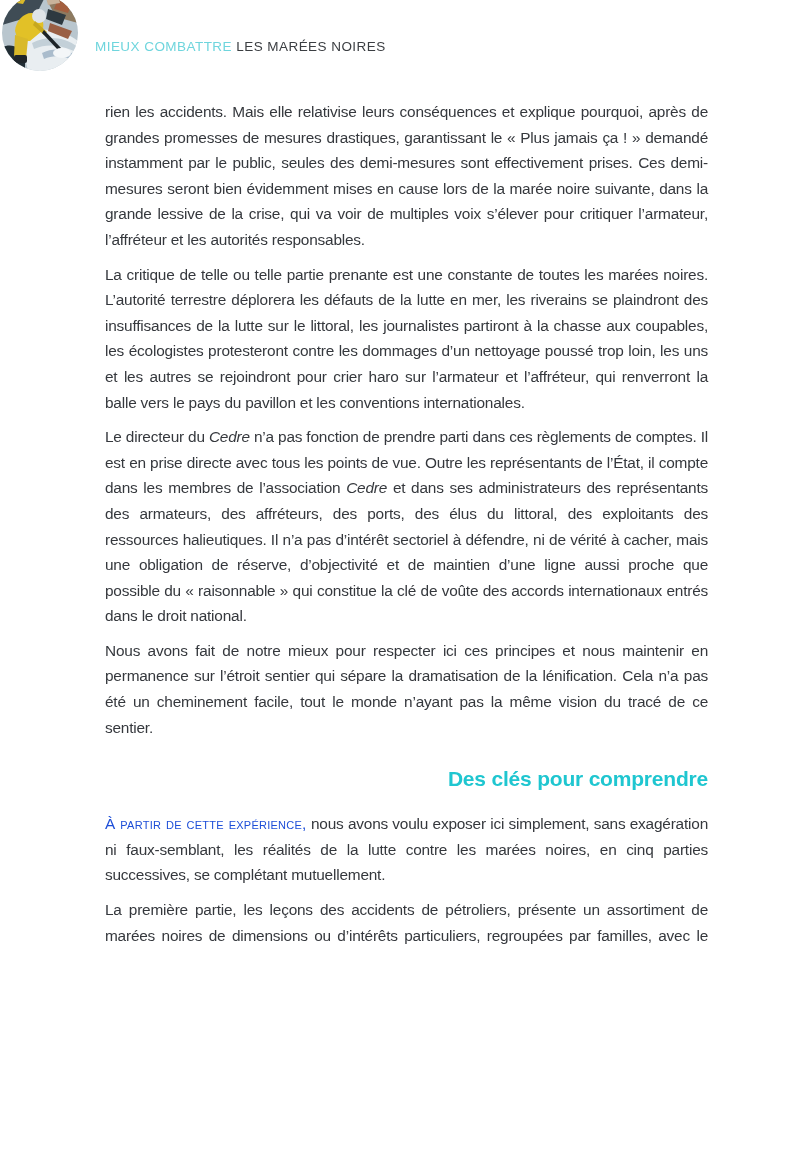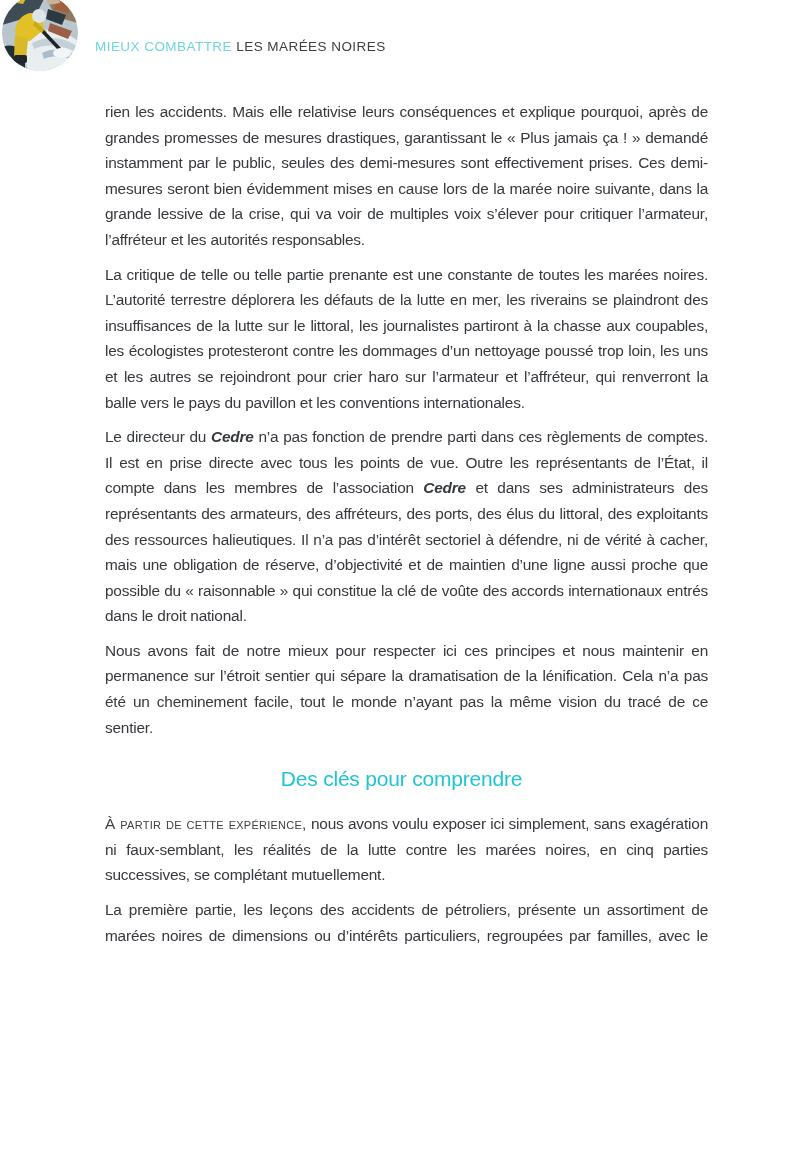--- a/index.html
+++ b/index.html
@@ -21,26 +21,26 @@
   .title-rest   { color:#3b3e42; }
 
   
   .content {
     position:absolute; left:95px; top:99px; width:613px;
     color:#35383d; font-size:15.4px; line-height:25.6px;
     text-align:justify; letter-spacing:-.2px;
   }
   .body-para { margin:0 0 9px 10px; }
   .section-heading {
-    color:#1fc6d0; font-size:21px; line-height:24px; font-weight:400;
-    margin:27px 0 20px 0; letter-spacing:-.2px; text-align:center;
+    color:#1fc6d0; font-size:21px; line-height:24px; font-weight:700;
+    margin:27px 0 20px 0; letter-spacing:-.2px; text-align:right;
   }
   .seg-n {}
-  .seg-i { font-style:italic;font-weight:bold; }
-  .seg-lead { color:#404040; font-variant:small-caps; letter-spacing:.25px; }
+  .seg-i { font-style:italic; }
+  .seg-lead { color:#1d4ed8; font-variant:small-caps; letter-spacing:.25px; }
   .bullet-dot { color:#29c7d1; }
 
   
   .footer-arcs { position:absolute; left:92px; top:1064px; width:62px; height:62px; }
   .page-number {
     position:absolute; left:110px; top:1111px;
     font-size:15px; font-weight:700; color:#2c2f33; letter-spacing:.5px;
   }
 </style>
 </head>

